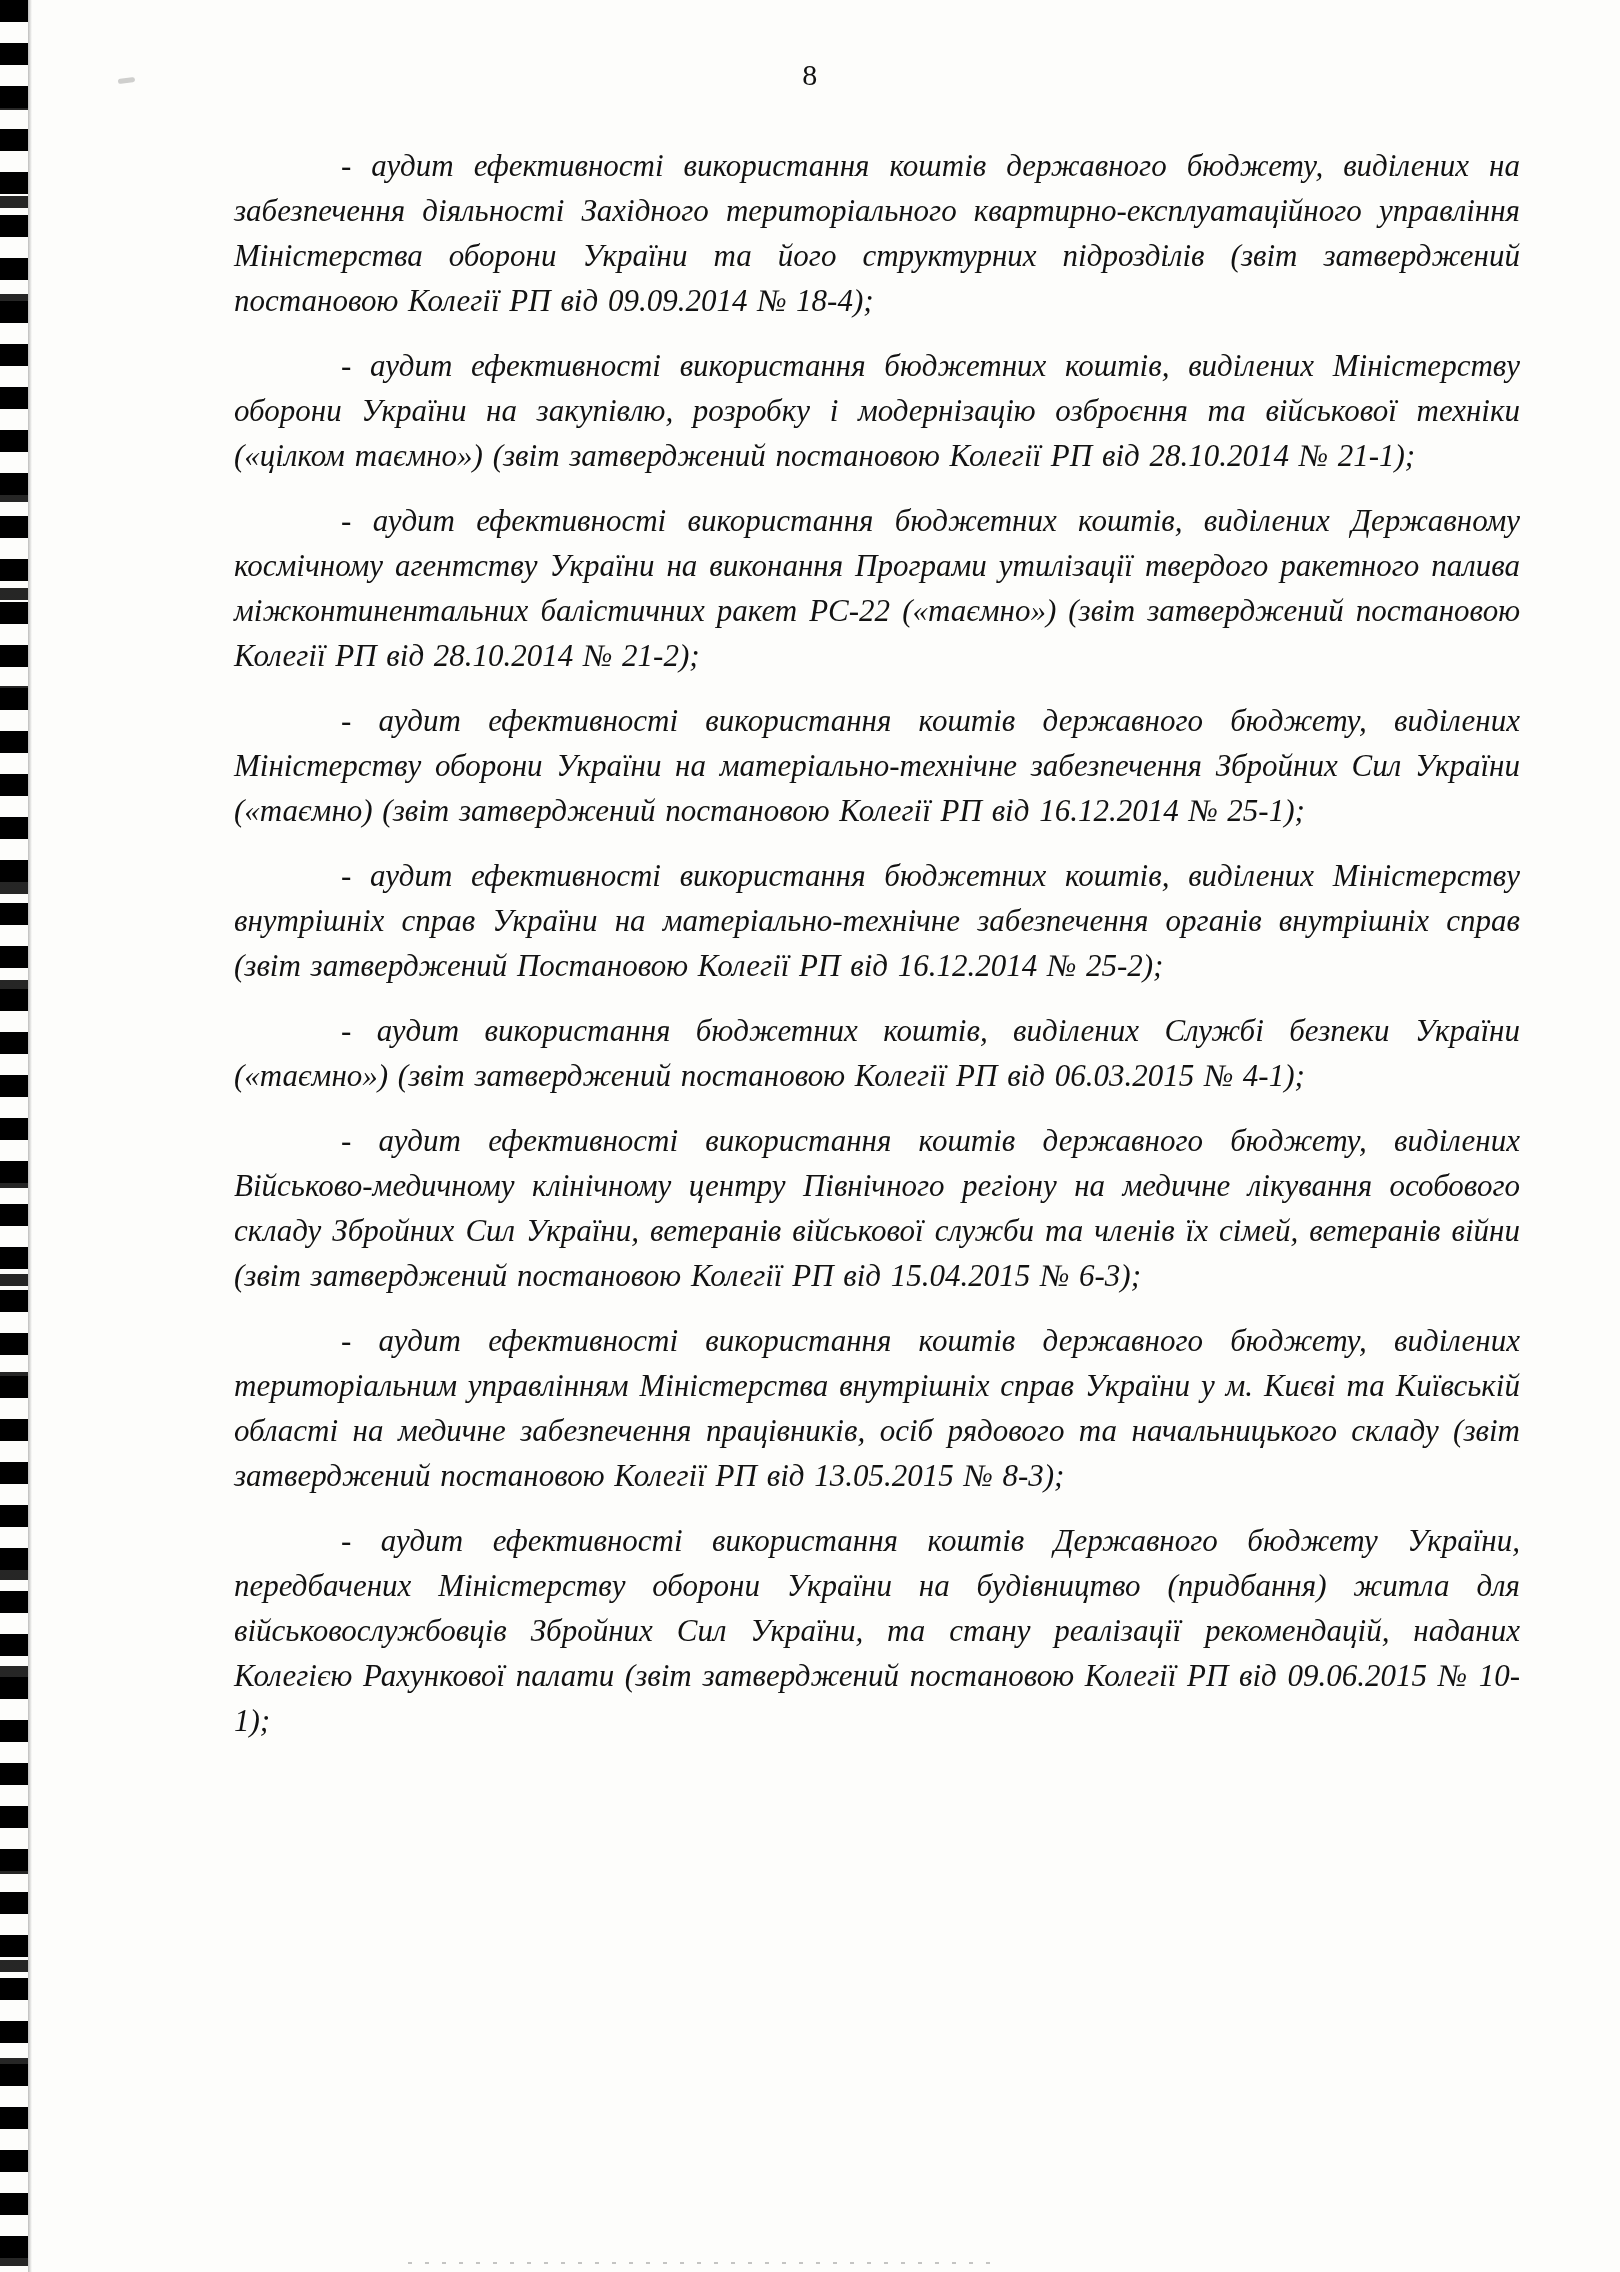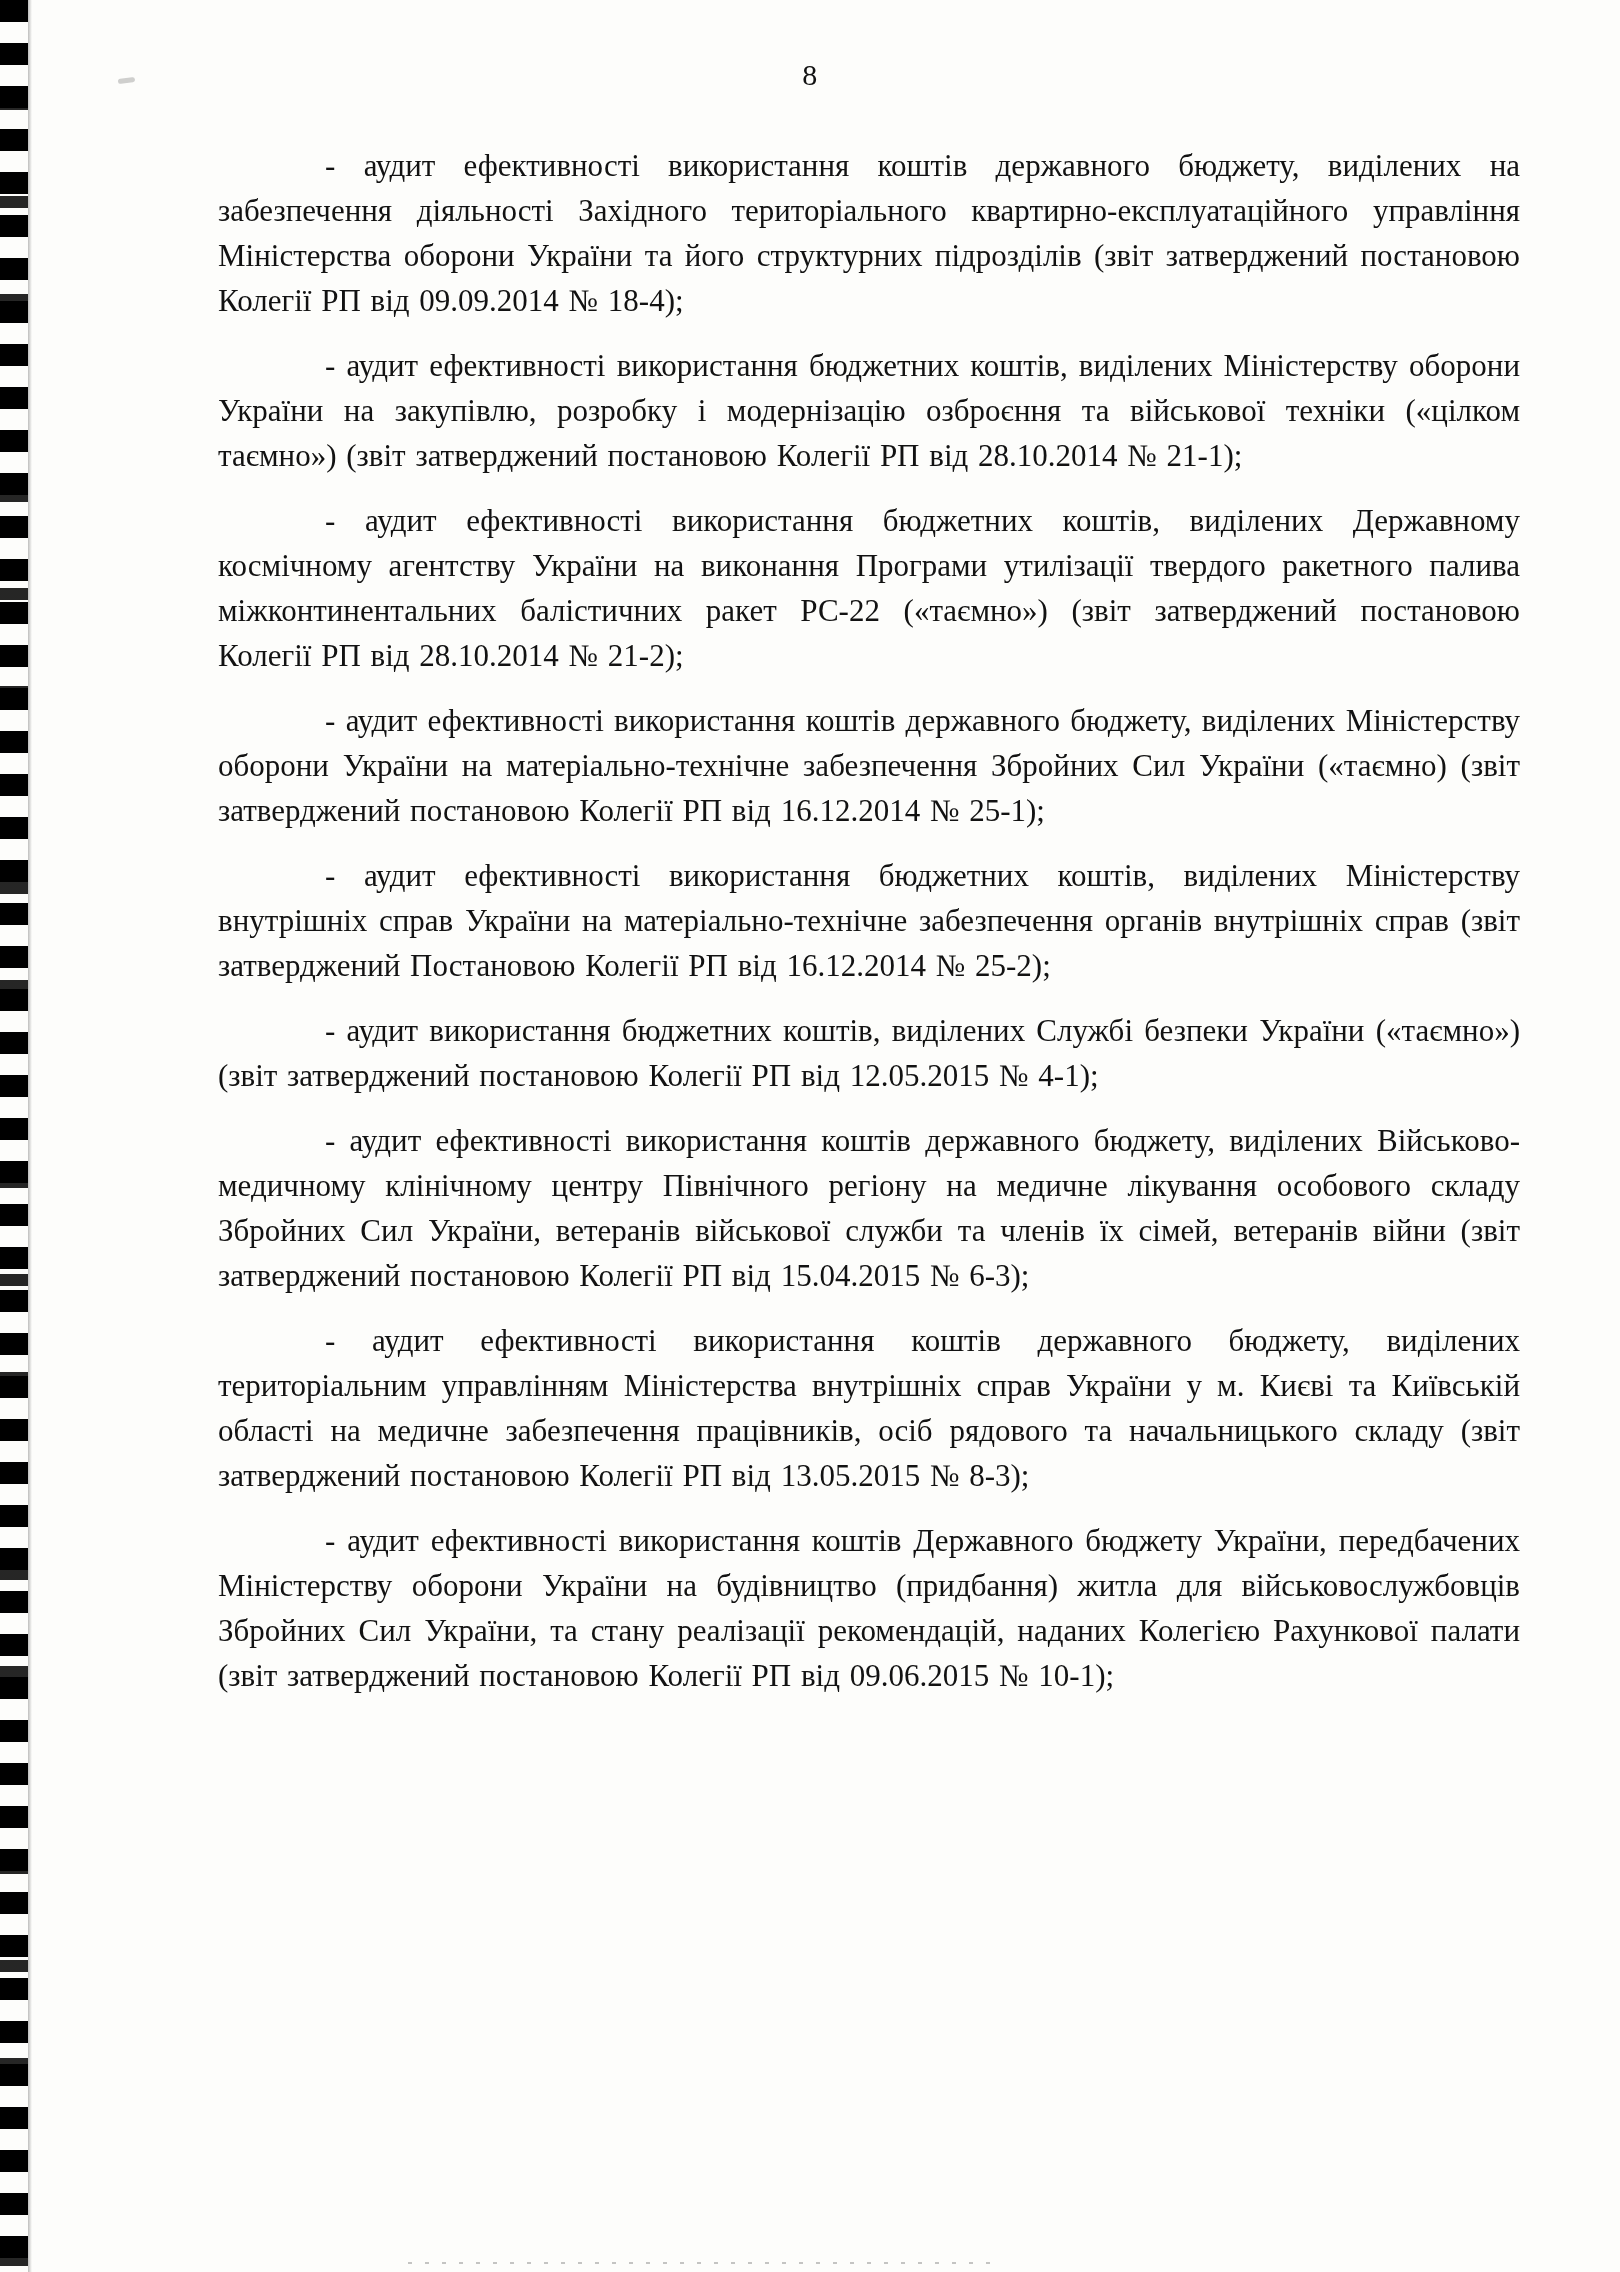--- a/index.html
+++ b/index.html
@@ -54,22 +54,23 @@
       position: absolute;
       top: 143px;
       left: 218px;
       right: 100px;
       text-align: justify;
       font-size: 31px;
       line-height: 45px;
       word-spacing: 2px;
     }
     .para {
-      margin: 0 0 20px 0;
+      margin: 0 0 20px 16px;
       text-indent: 107px;
+      font-style: italic;
     }
     .para:last-child {
       margin-bottom: 0;
     }
     
     .smudge {
       position: absolute;
       left: 118px;
       top: 78px;
       width: 17px;
@@ -98,21 +99,21 @@
   <div class="smudge"></div>
 
   <div class="page-number">8</div>
 
   <div class="content">
     <p class="para">- аудит ефективності використання коштів державного бюджету, виділених на забезпечення діяльності Західного територіального квартирно-експлуатаційного управління Міністерства оборони України та його структурних підрозділів (звіт затверджений постановою Колегії РП від 09.09.2014 № 18-4);</p>
     <p class="para">- аудит ефективності використання бюджетних коштів, виділених Міністерству оборони України на закупівлю, розробку і модернізацію озброєння та військової техніки («цілком таємно») (звіт затверджений постановою Колегії РП від 28.10.2014 № 21-1);</p>
     <p class="para">- аудит ефективності використання бюджетних коштів, виділених Державному космічному агентству України на виконання Програми утилізації твердого ракетного палива міжконтинентальних балістичних ракет РС-22 («таємно») (звіт затверджений постановою Колегії РП від 28.10.2014 № 21-2);</p>
     <p class="para">- аудит ефективності використання коштів державного бюджету, виділених Міністерству оборони України на матеріально-технічне забезпечення Збройних Сил України («таємно) (звіт затверджений постановою Колегії РП від 16.12.2014 № 25-1);</p>
     <p class="para">- аудит ефективності використання бюджетних коштів, виділених Міністерству внутрішніх справ України на матеріально-технічне забезпечення органів внутрішніх справ (звіт затверджений Постановою Колегії РП від 16.12.2014 № 25-2);</p>
-    <p class="para">- аудит використання бюджетних коштів, виділених Службі безпеки України («таємно») (звіт затверджений постановою Колегії РП від 12.05.2015 № 4-1);</p>
+    <p class="para">- аудит використання бюджетних коштів, виділених Службі безпеки України («таємно») (звіт затверджений постановою Колегії РП від 06.03.2015 № 4-1);</p>
     <p class="para">- аудит ефективності використання коштів державного бюджету, виділених Військово-медичному клінічному центру Північного регіону на медичне лікування особового складу Збройних Сил України, ветеранів військової служби та членів їх сімей, ветеранів війни (звіт затверджений постановою Колегії РП від 15.04.2015 № 6-3);</p>
     <p class="para">- аудит ефективності використання коштів державного бюджету, виділених територіальним управлінням Міністерства внутрішніх справ України у м. Києві та Київській області на медичне забезпечення працівників, осіб рядового та начальницького складу (звіт затверджений постановою Колегії РП від 13.05.2015 № 8-3);</p>
     <p class="para">- аудит ефективності використання коштів Державного бюджету України, передбачених Міністерству оборони України на будівництво (придбання) житла для військовослужбовців Збройних Сил України, та стану реалізації рекомендацій, наданих Колегією Рахункової палати (звіт затверджений постановою Колегії РП від 09.06.2015 № 10-1);</p>
   </div>
 
   <div class="bottom-artifact"></div>
 
 </div>
 
 

